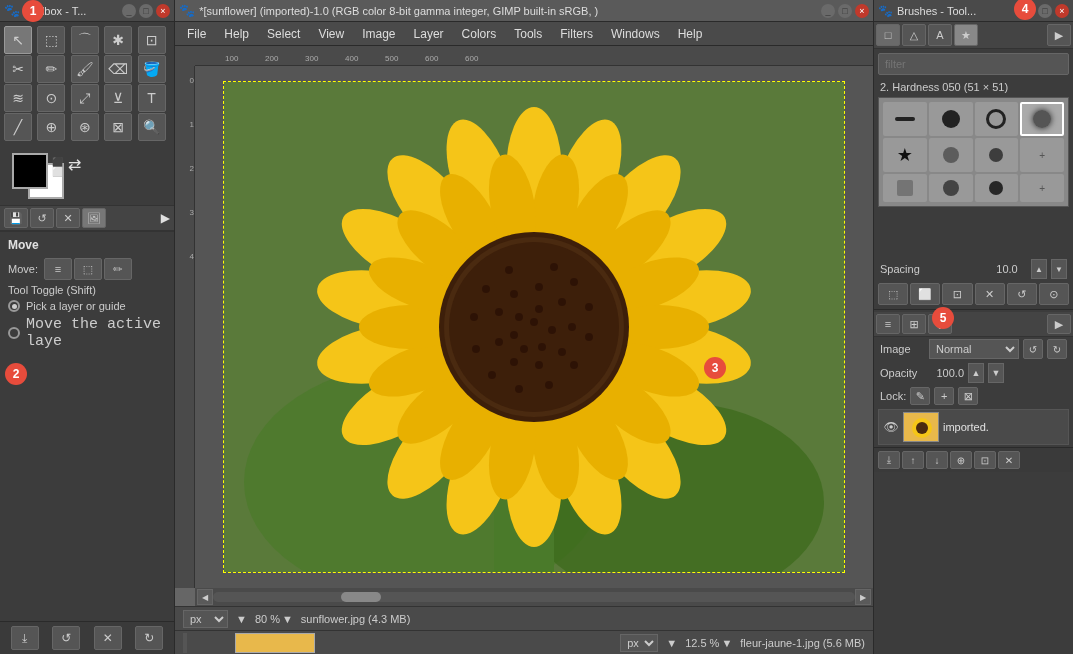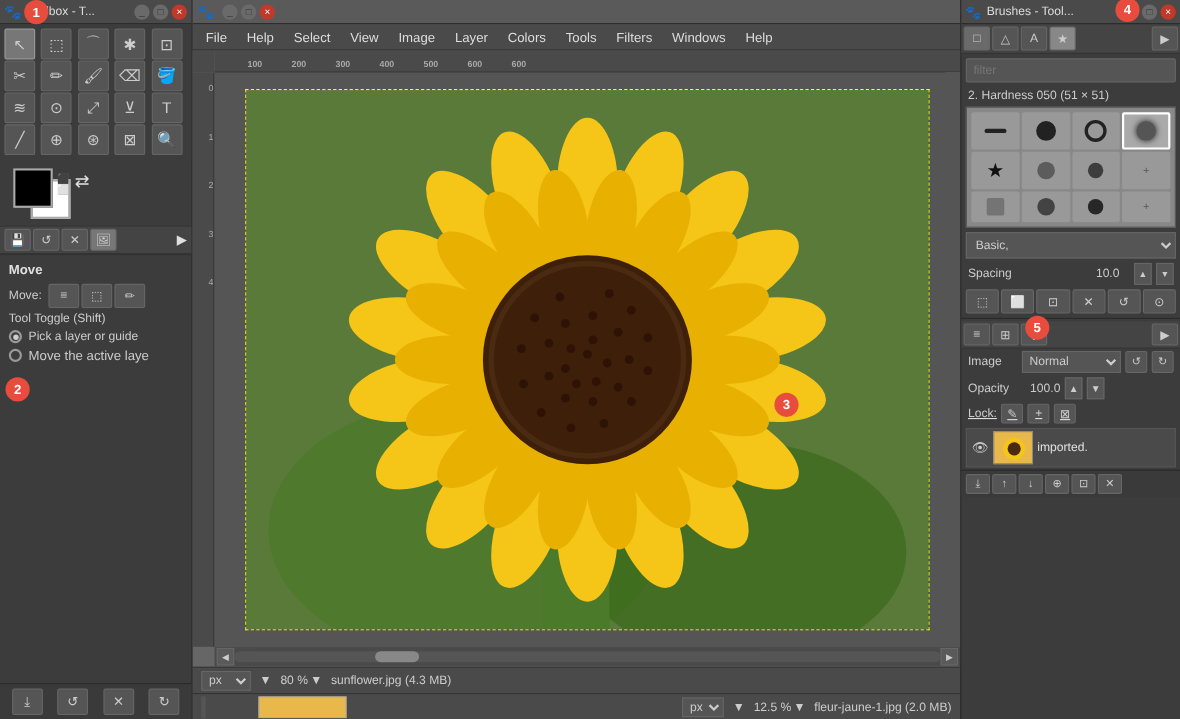--- a/index.html
+++ b/index.html
@@ -284,21 +284,21 @@
       overflow: hidden;
     }
 
     .brush-type-select {
       margin: 2px 4px;
       background: #555; border: 1px solid #666; color: #ccc; font-size: 11px;
       padding: 2px 4px; width: calc(100% - 8px); height: 24px;
     }
 
     .spacing-row {
-      display: flex; align-items: center; padding: 2px 6px; gap: 4px;
+      display: flex; align-items: center; padding: 2px 6px; gap: 4px; margin-top: 48px;
     }
     .spacing-label { font-size: 11px; color: #ccc; flex: 1; }
     .spacing-value { font-size: 11px; color: #ccc; width: 40px; text-align: center; }
 
     .brush-action-row {
       display: flex; gap: 2px; padding: 2px 4px;
     }
     .brush-action-btn {
       flex: 1; height: 22px; background: #555; border: 1px solid #666;
       border-radius: 2px; cursor: pointer; display: flex; align-items: center; justify-content: center;
@@ -333,21 +333,21 @@
     }
 
     .layer-opacity-row {
       display: flex; align-items: center; padding: 2px 6px; gap: 4px;
     }
     .layer-opacity-label { font-size: 11px; color: #ccc; width: 45px; }
     .layer-opacity-value { font-size: 11px; color: #ccc; width: 35px; text-align: right; }
     .opacity-stepper { width: 16px; height: 20px; background: #555; border: 1px solid #666; cursor: pointer; display: flex; align-items: center; justify-content: center; font-size: 9px; color: #ccc; }
 
     .layer-lock-row {
-      display: flex; align-items: center; padding: 2px 6px; gap: 4px; text-decoration: underline;
+      display: flex; align-items: center; padding: 2px 6px; gap: 4px;
     }
     .layer-lock-label { font-size: 11px; color: #ccc; }
     .layer-lock-btn {
       width: 20px; height: 18px; background: #555; border: 1px solid #666;
       border-radius: 2px; cursor: pointer; display: flex; align-items: center; justify-content: center;
       font-size: 11px; color: #ccc;
     }
 
     .layer-item {
       display: flex; align-items: center; padding: 2px 4px; gap: 4px;
@@ -372,21 +372,21 @@
     .annotation {
       width: 22px; height: 22px; border-radius: 50%; background: #e74c3c;
       color: #fff; font-weight: bold; font-size: 12px;
       display: flex; align-items: center; justify-content: center;
       position: absolute; z-index: 100; pointer-events: none;
     }
 
     
     .ruler-numbers {
       display: flex; width: 100%; height: 100%; align-items: flex-end;
-      padding-bottom: 2px; padding-left: 30px; gap: 0; font-weight: bold;
+      padding-bottom: 2px; padding-left: 30px; gap: 0;
     }
     .ruler-num { 
       font-size: 8px; color: #aaa; 
       min-width: 40px;
     }
 
     .canvas-scrollbar-v {
       position: absolute; top: 20px; right: 0; bottom: 18px; width: 14px;
       background: #4a4a4a;
       display: flex; flex-direction: column; align-items: center;
@@ -470,41 +470,42 @@
       </div>
       <div class="tool-option-row">
         <span style="font-size:11px; color:#ccc;">Tool Toggle  (Shift)</span>
       </div>
       <div class="tool-option-row">
         <div class="radio-dot selected"></div>
         <span style="font-size:11px; color:#ccc;">Pick a layer or guide</span>
       </div>
       <div class="tool-option-row">
         <div class="radio-dot"></div>
-        <span style="font-size:12px; color:#ccc;">Move the active laye</span>
+        <span style="font-size:15px; color:#ccc;font-family:Liberation Mono, monospace;">Move the active laye</span>
       </div>
     </div>
 
     <div class="toolbox-bottom">
 
       <div class="annotation" style="top:5px; left:5px;">2</div>
     </div>
 
     <div class="toolbox-footer">
       <div class="footer-btn">⤓</div>
       <div class="footer-btn">↺</div>
       <div class="footer-btn">✕</div>
       <div class="footer-btn">↻</div>
     </div>
   </div>
 
   <div class="canvas-area">
 
     <div class="canvas-titlebar">
       <span style="font-size:13px; margin-right:4px;">🐾</span>
+      <span class="canvas-title">*[sunflower] (imported)-1.0 (RGB color 8-bit gamma integer, GIMP built-in sRGB, )</span>
       <button class="titlebar-btn btn-min">_</button>
       <button class="titlebar-btn btn-max">□</button>
       <button class="titlebar-btn btn-close">×</button>
     </div>
 
     <div class="menubar">
       <div class="menu-item">File</div>
       <div class="menu-item">Help</div>
       <div class="menu-item">Select</div>
       <div class="menu-item">View</div>
@@ -675,21 +676,21 @@
       </div>
       <div style="flex:1;"></div>
       <select class="status-select">
         <option>px</option>
       </select>
       <span>▼</span>
       <div class="status-zoom">
         <span>12.5 %</span>
         <span>▼</span>
       </div>
-      <span>fleur-jaune-1.jpg (2.0 MB)</span>
+      <span>fleur-jaune-1.jpg (5.6 MB)</span>
     </div>
   </div>
 
   <div class="right-panel">
     <div class="right-titlebar" style="position:relative;">
       <span style="font-size:12px; margin-right:4px;">🐾</span>
       <span class="right-title">Brushes - Tool...</span>
       <button class="titlebar-btn btn-min">_</button>
       <button class="titlebar-btn btn-max">□</button>
       <button class="titlebar-btn btn-close">×</button>
@@ -743,25 +744,20 @@
       </div>
       <div style="background:#999; border-radius:2px; display:flex;align-items:center;justify-content:center;">
         <div style="width:16px;height:16px;background:rgba(30,30,30,0.7);border-radius:50%;"></div>
       </div>
       <div style="background:#999; border-radius:2px; display:flex;align-items:center;justify-content:center;">
         <div style="width:14px;height:14px;background:rgba(10,10,10,0.8);border-radius:50%;"></div>
       </div>
       <div style="background:#999; border-radius:2px; display:flex;align-items:center;justify-content:center;font-size:10px;color:#555;">+</div>
     </div>
 
-    <select class="brush-type-select">
-      <option>Basic,</option>
-      <option>Bristle</option>
-      <option>Marker</option>
-    </select>
 
     <div class="spacing-row">
       <span class="spacing-label">Spacing</span>
       <span class="spacing-value">10.0</span>
       <div style="width:16px;height:20px;background:#555;border:1px solid #666;cursor:pointer;display:flex;align-items:center;justify-content:center;font-size:8px;color:#ccc;">▲</div>
       <div style="width:16px;height:20px;background:#555;border:1px solid #666;cursor:pointer;display:flex;align-items:center;justify-content:center;font-size:8px;color:#ccc;">▼</div>
     </div>
 
     <div class="brush-action-row">
       <div class="brush-action-btn">⬚</div>

